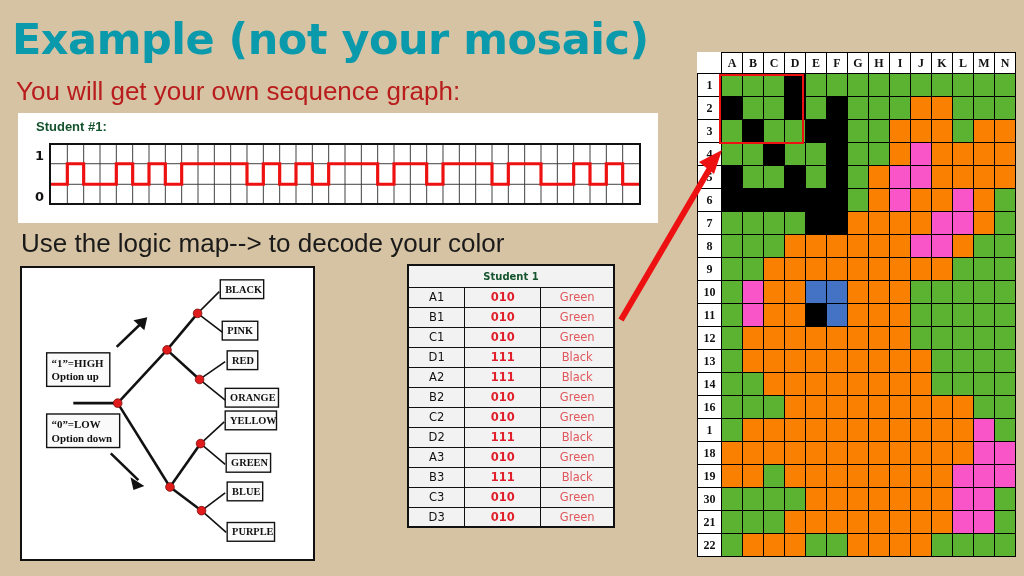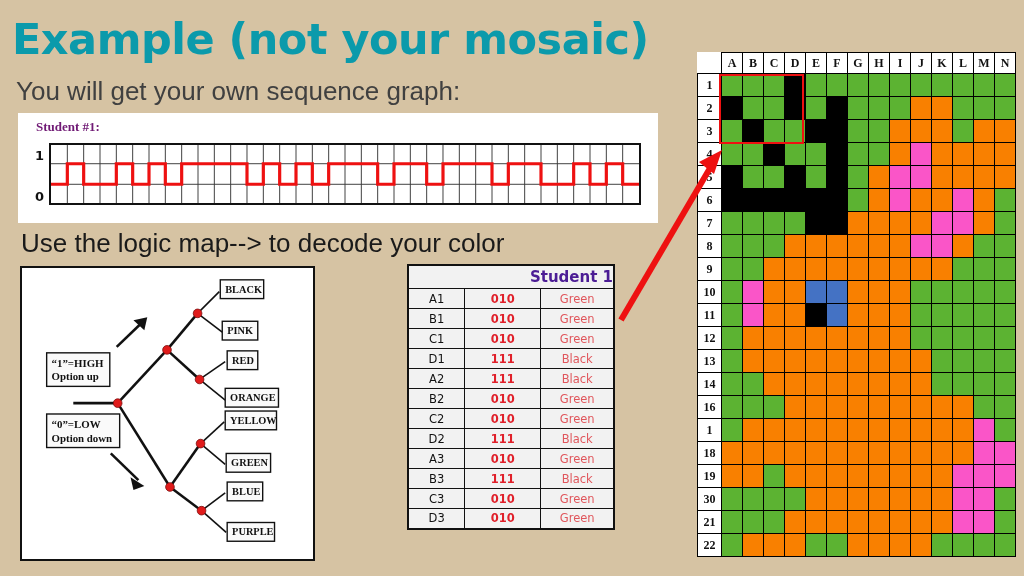--- a/index.html
+++ b/index.html
@@ -14,37 +14,37 @@
 
   
   #slide-title {
     position:absolute; left:12px; top:14px;
     font-size:43px; font-weight:bold; letter-spacing:-0.5px;
     color:#0b9aab; white-space:nowrap;
     font-family:"DejaVu Sans", sans-serif;
   }
   #subtitle-1 {
     position:absolute; left:16px; top:76px;
-    font-size:26px; color:#404040; white-space:nowrap;
+    font-size:26px; color:#b91c1c; white-space:nowrap;
   }
   #subtitle-2 {
     position:absolute; left:12px; top:228px;
     font-size:26px; color:#1a1a1a; white-space:nowrap;margin-left:9px;
   }
 
   
   #sequence-panel {
     position:absolute; left:18px; top:113px;
     width:640px; height:110px;
     background:#ffffff;
   }
   #sequence-student-label {
     position:absolute; left:18px; top:6px;
-    font-size:13px; font-weight:bold; color:#701a75;
-    font-family:Liberation Serif, serif;
+    font-size:13px; font-weight:bold; color:#14532d;
+    font-family:Liberation Sans, sans-serif;
   }
   #sequence-plot {
     position:absolute; left:31px; top:30px;
     width:592px; height:62px;
     border:2px solid #111; background:#fff;
   }
   #sequence-svg { display:block; width:100%; height:100%; }
   .axis-lab {
     position:absolute; font-size:13px; font-weight:bold;
     color:#111; font-family:"DejaVu Sans", sans-serif;
@@ -80,21 +80,21 @@
     width:208px; border-collapse:collapse;
     background:#f2f2f2; border:2px solid #111;
     font-family:"DejaVu Sans", sans-serif;
   }
   #decode-table td, #decode-table th {
     border:1px solid #111; text-align:center;
     font-size:11.5px; padding:2px 0; height:20px;
     background:#f2f2f2;
   }
   #decode-table .tbl-title {
-    font-size:15px; font-weight:bold; color:#4c1d95; height:22px;text-align:right;
+    font-size:10px; font-weight:bold; color:#14532d; height:22px;
   }
   #decode-table .tbl-head {
     font-size:13px; font-weight:bold; color:#111; height:22px;
   }
   #decode-table .cell-id { color:#111; width:62px; }
   #decode-table .cell-bin { color:#e0202a; font-weight:bold; width:83px; }
   #decode-table .cell-col { color:#e0565c; width:78px; }
 
   
   #mosaic {

